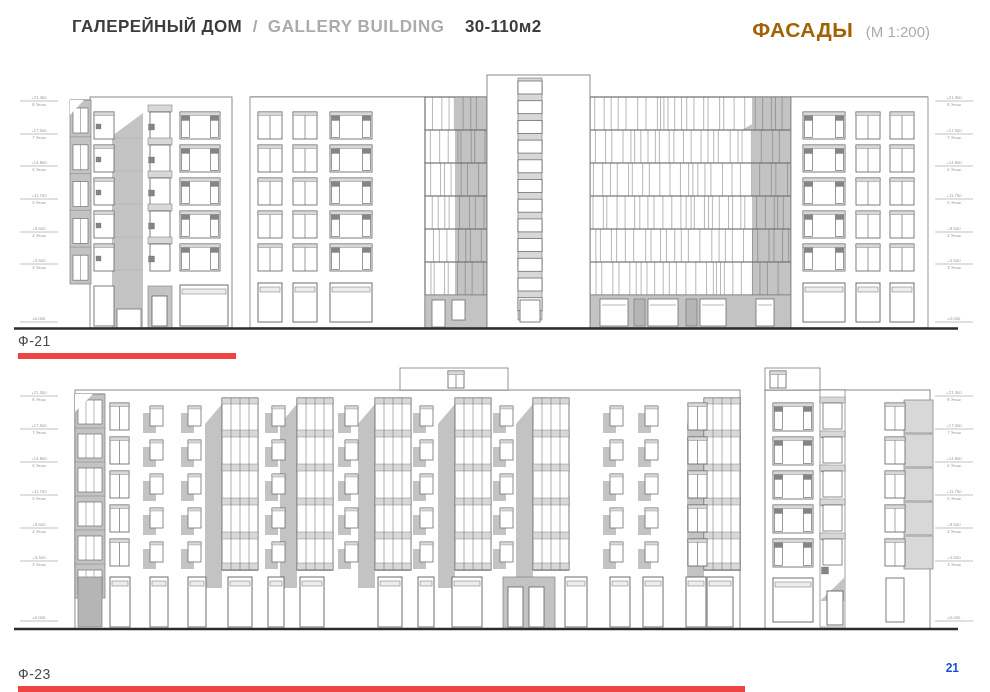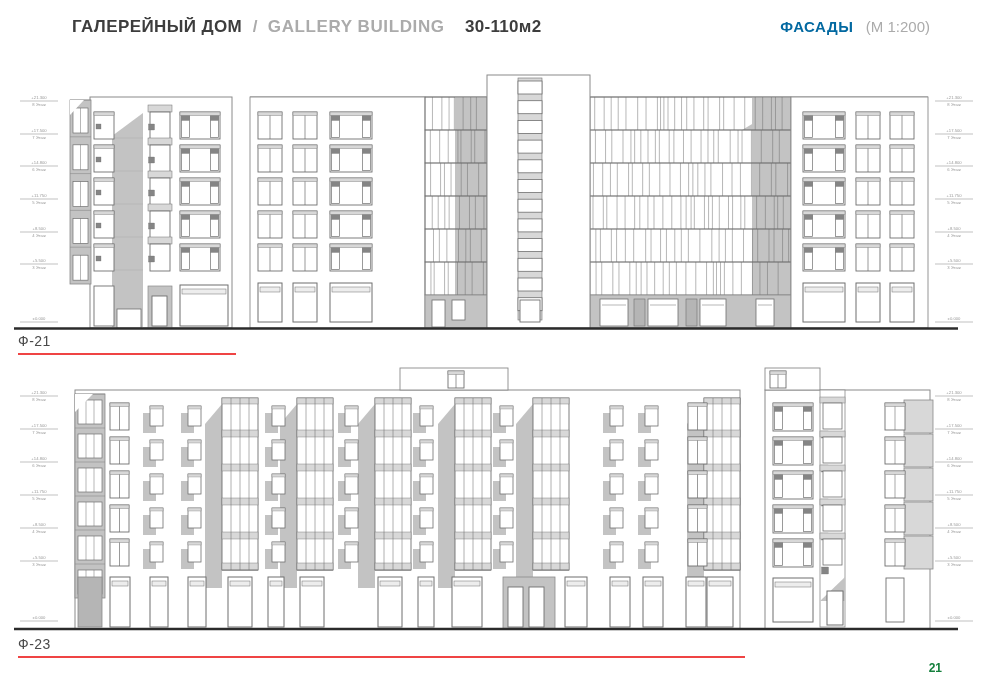--- a/index.html
+++ b/index.html
@@ -5,33 +5,33 @@
   html,body{margin:0;padding:0;background:#fff;}
   .page{position:relative;width:990px;height:692px;background:#fff;overflow:hidden;
         font-family:"Liberation Sans",sans-serif;}
   .header{position:absolute;left:0;top:0;width:990px;height:56px;}
   .title-left{position:absolute;left:72px;top:17px;white-space:nowrap;}
   .title-left .ru{font-size:17px;font-weight:700;color:#3d3d3d;letter-spacing:.4px;}
   .title-left .sep{font-size:17px;font-weight:700;color:#ababab;margin:0 6px;}
   .title-left .en{font-size:17px;font-weight:700;color:#ababab;letter-spacing:.6px;}
   .title-left .area{font-size:17px;font-weight:700;color:#3d3d3d;margin-left:16px;letter-spacing:.3px;}
   .title-right{position:absolute;right:60px;top:18px;white-space:nowrap;}
-  .title-right .fasady{font-size:15px;font-weight:700;color:#0369a1;letter-spacing:.5px;margin-left:23px;}
+  .title-right .fasady{font-size:21px;font-weight:700;color:#a16207;letter-spacing:.5px;margin-left:23px;}
   .title-right .scale{font-size:15px;font-weight:400;color:#ababab;margin-left:8px;}
   svg{position:absolute;left:0;}
   svg text{font-family:"Liberation Sans",sans-serif;}
   #svg-row1{top:60px;}
   #svg-row2{top:352px;}
   .facade-label{position:absolute;font-size:14px;color:#4a4a4a;letter-spacing:.5px;
-                padding-bottom:4px;border-bottom:2px solid #ef4444;}
+                padding-bottom:4px;border-bottom:6px solid #ef4444;}
   #label-f21{left:18px;top:333px;width:218px;}
   #label-f20{left:247px;top:333px;width:711px;}
-  #label-f23{left:18px;top:636px;width:727px;}
+  #label-f23{left:18px;top:666px;width:727px;}
   #label-f22{left:758px;top:636px;width:182px;}
-  .page-number{position:absolute;right:48px;top:661px;font-size:12px;font-weight:700;color:#15803d;}
+  .page-number{position:absolute;right:31px;top:661px;font-size:12px;font-weight:700;color:#1d4ed8;}
 </style>
 </head>
 <body>
 
 <div class="page">
 
   <div class="header">
     <div class="title-left">
       <span class="ru">ГАЛЕРЕЙНЫЙ ДОМ</span>
       <span class="sep">/</span>

